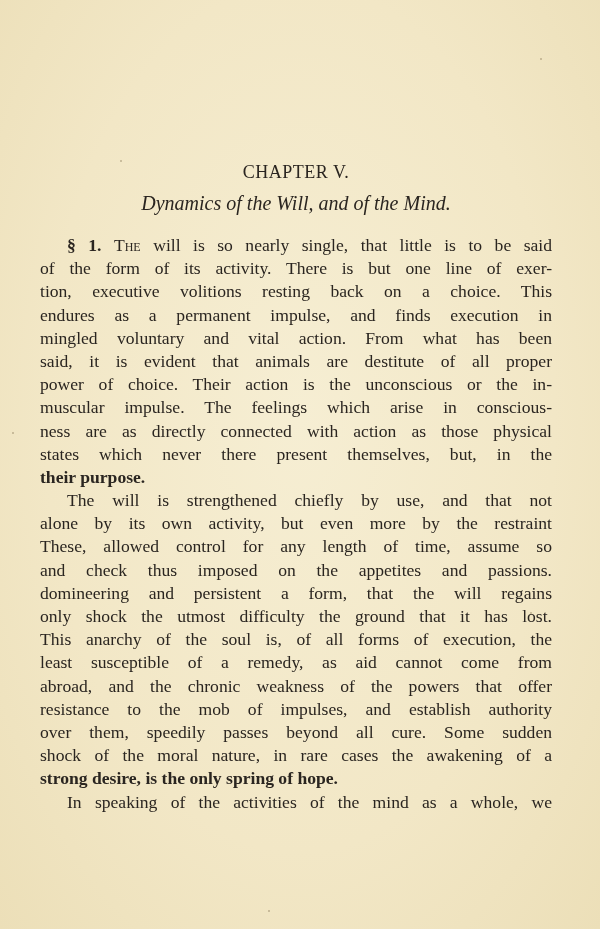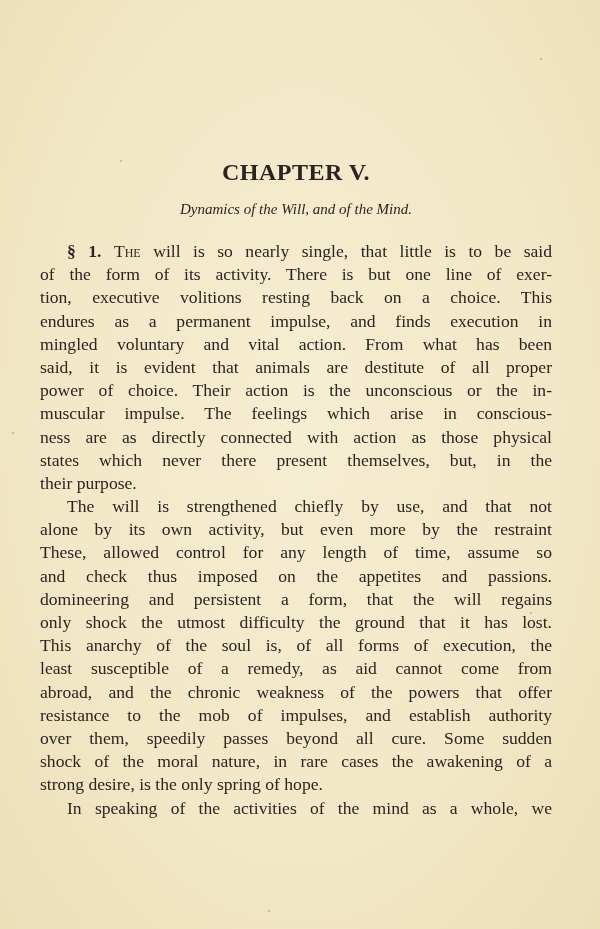--- a/index.html
+++ b/index.html
@@ -29,52 +29,53 @@
       transform: scaleX(-1);
     }
     .page {
       position: absolute;
       left: 40px;
       top: 148px;
       width: 512px;
     }
     .chapter-title {
       text-align: center;
-      font-size: 24px;
+      font-size: 18px;
       letter-spacing: 0.5px;
       margin: 10px 0 0 0;
       height: 28px;
       line-height: 28px;
-      font-weight: bold;
+      font-weight: normal;
       color: #2a2520;
     }
     .chapter-subtitle {
       text-align: center;
       font-style: italic;
-      font-size: 15px;
-      margin: 10px 0 0 0;
+      font-size: 20px;
+      margin: 4px 0 0 0;
       height: 26px;
       line-height: 26px;
       font-weight: normal;
     }
     .body-text {
       margin-top: 18px;
       font-size: 17.6px;
       line-height: 23.2px;
       text-align: justify;
     }
     .line {
       display: block;
       white-space: nowrap;
       text-align: justify;
       text-align-last: justify;
       height: 23.2px;
     }
     .line.last {
       text-align-last: left;
+      font-weight: bold;
     }
     .indent {
       padding-left: 27px;
     }
     .smallcaps {
       font-variant: small-caps;
     }
     .para-mark {
       font-weight: bold;
     }

